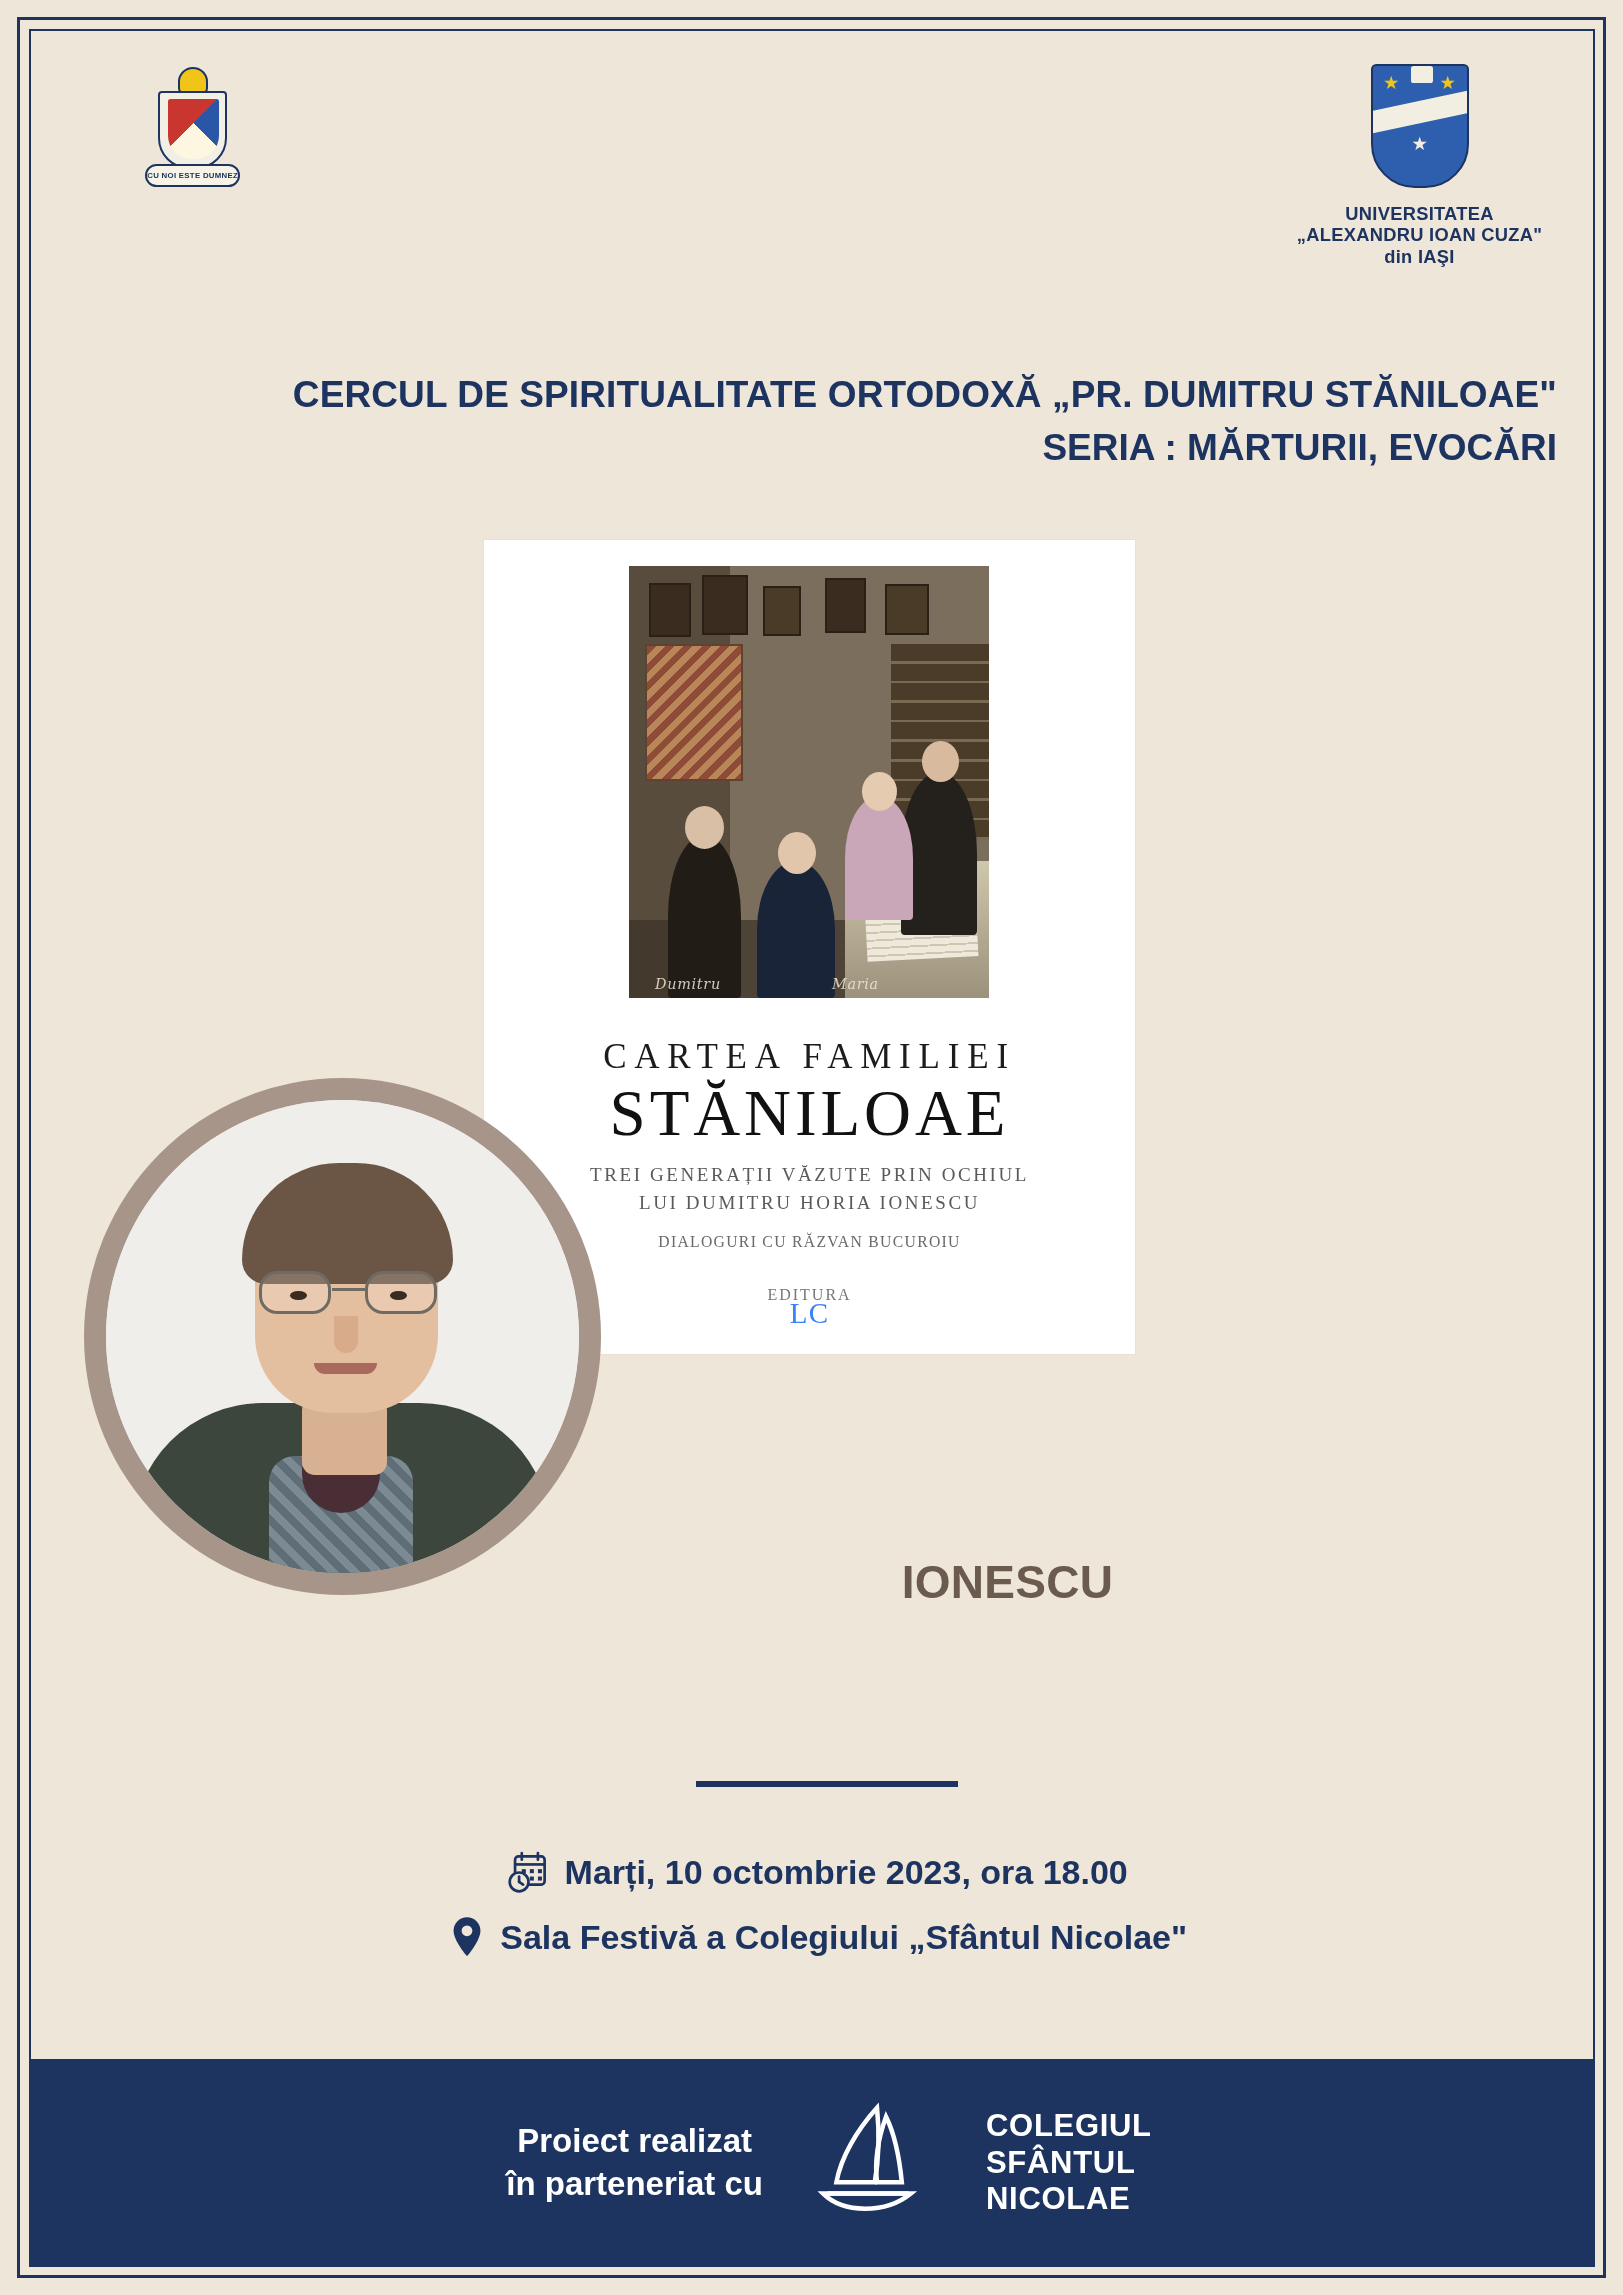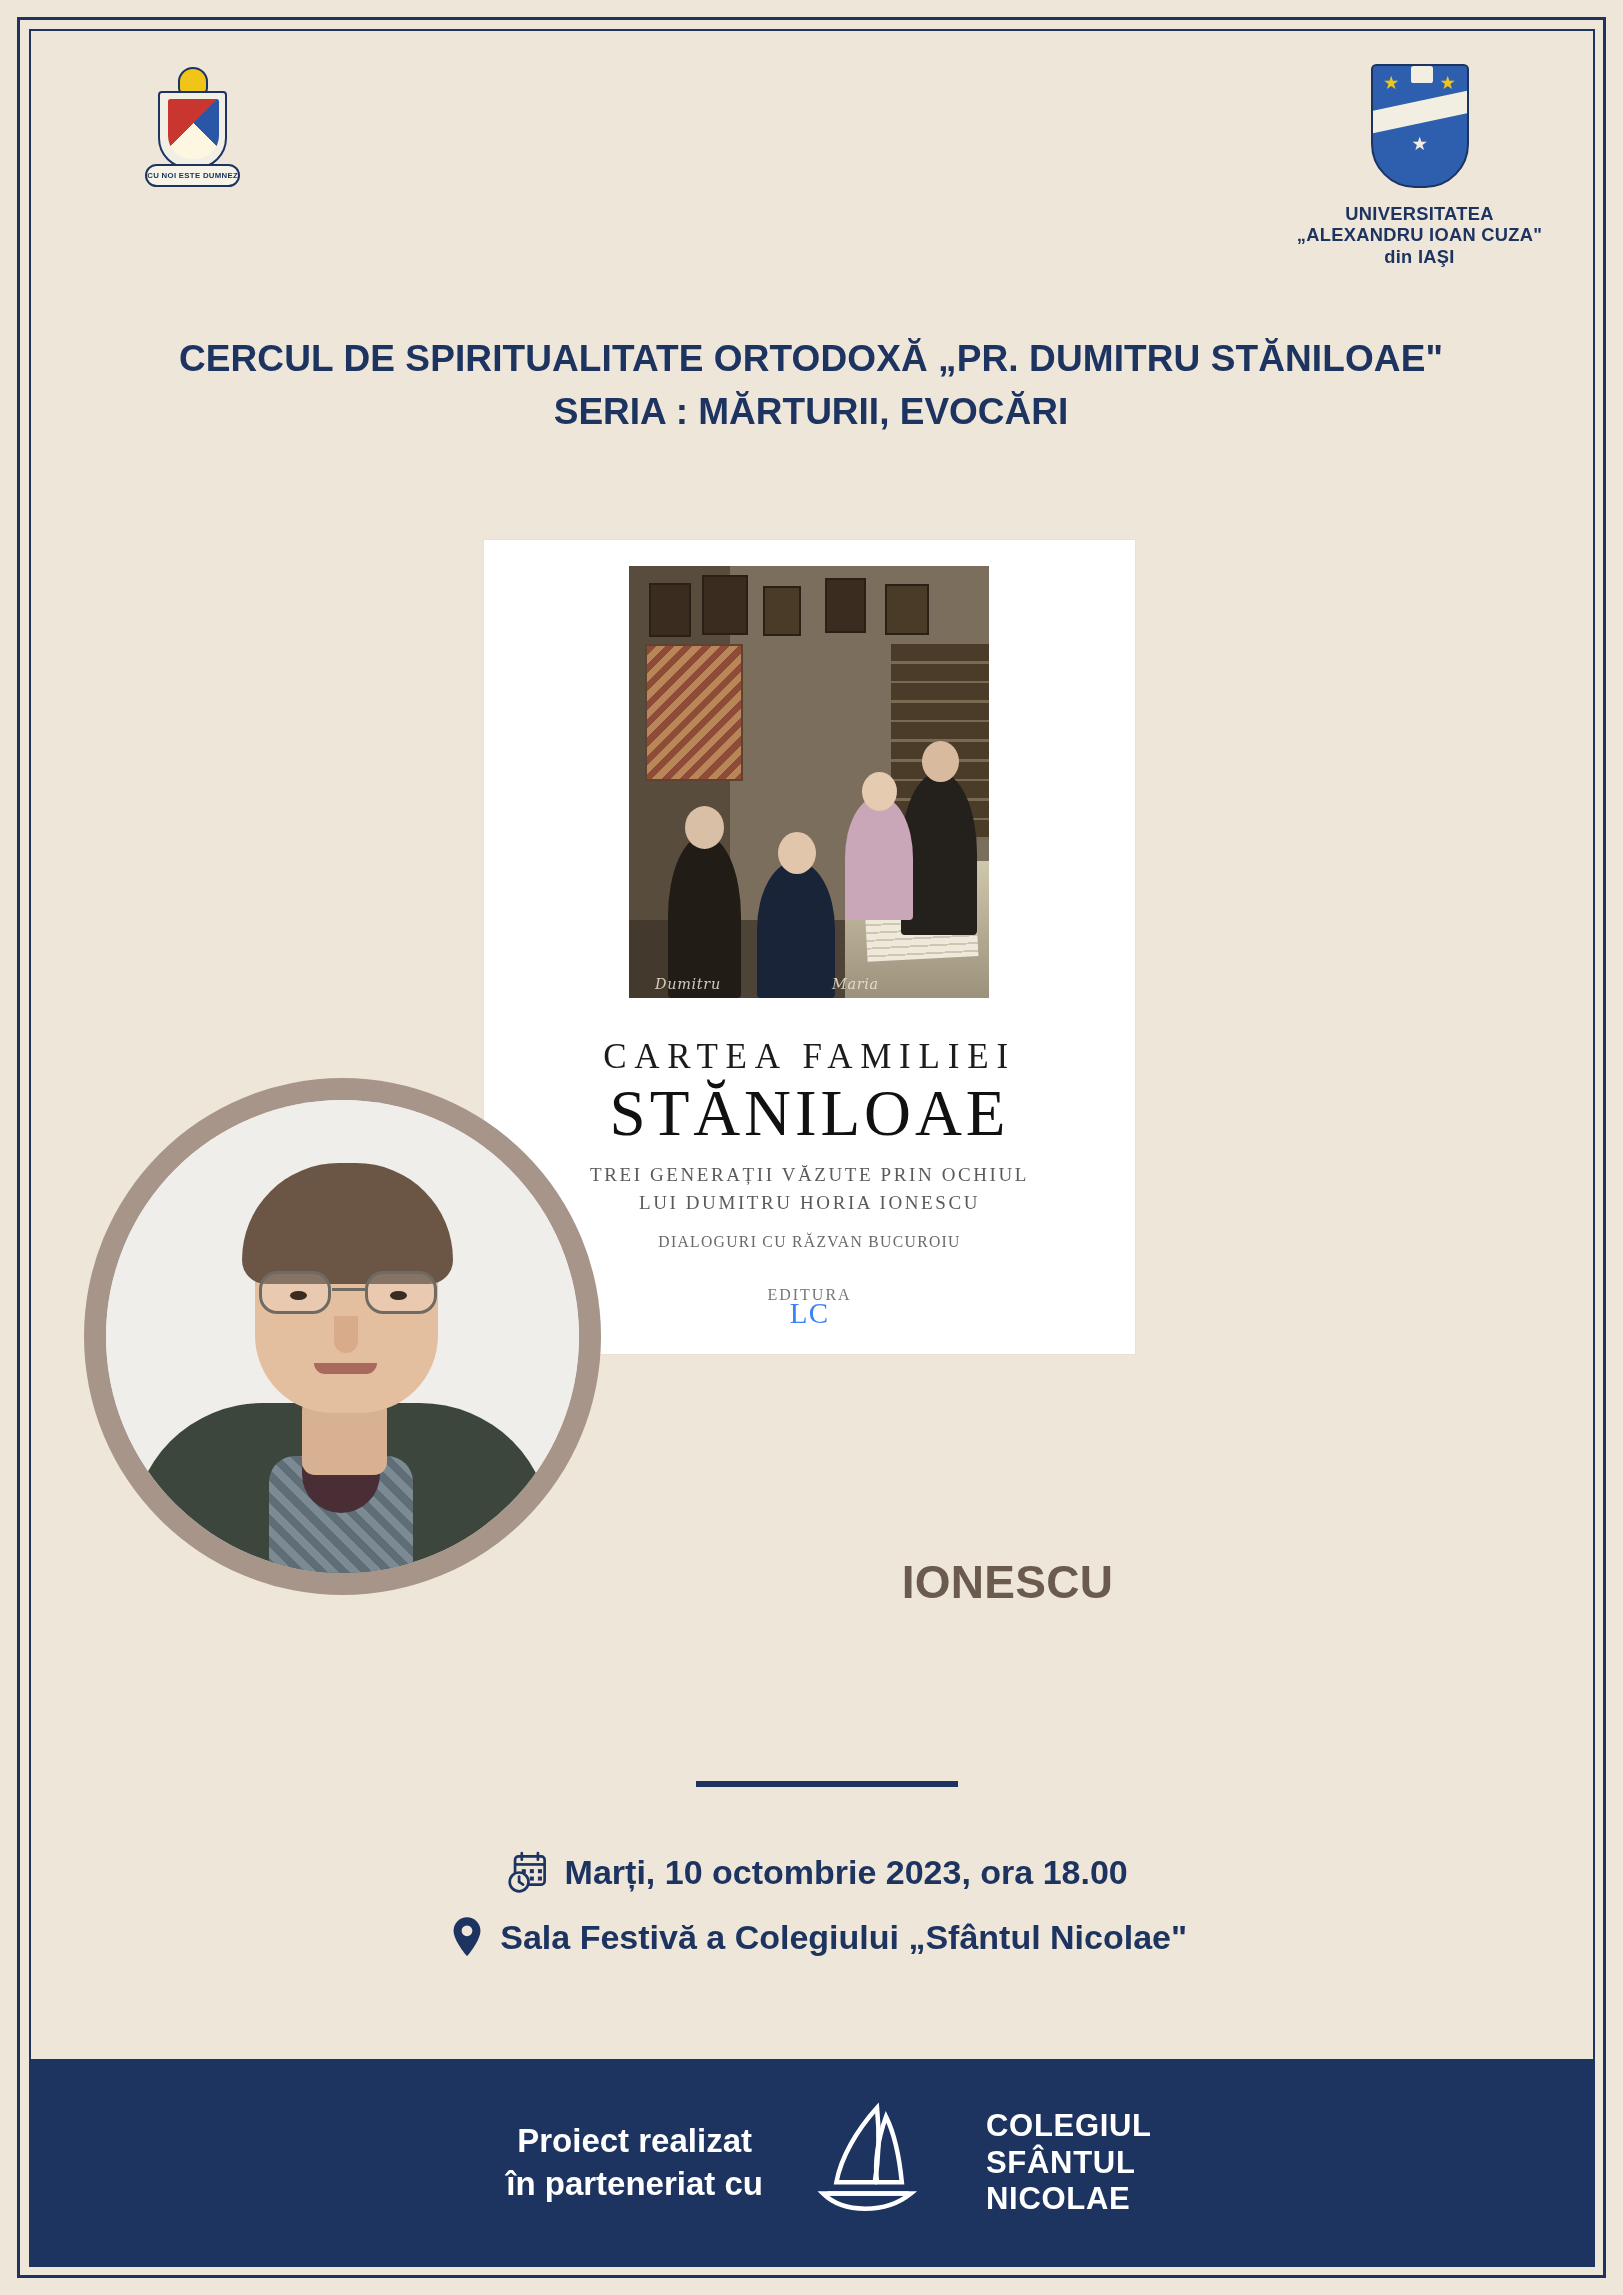--- a/index.html
+++ b/index.html
@@ -155,23 +155,23 @@
   .crest3 .s3 { left: 39px; top: 69px; color:#f2efe2; }
   .crest3 .tower {
     position: absolute; left: 38px; top: 0px;
     width: 22px; height: 17px; background: #f2efe2;
     border-radius: 2.6px;
   }
 
   
   .title-wrap {
     position: absolute;
-    left: 65px; top: 336px;
+    left: 65px; top: 372px;
     width: 1492px;
-    text-align: center;
+    text-align: right;
     color: #1d3461;
   }
   .title-main {
     font-size: 37px;
     font-weight: 800;
     letter-spacing: 0.1px;
     line-height: 1.25;
   }
   .title-sub {
     font-size: 37px;

